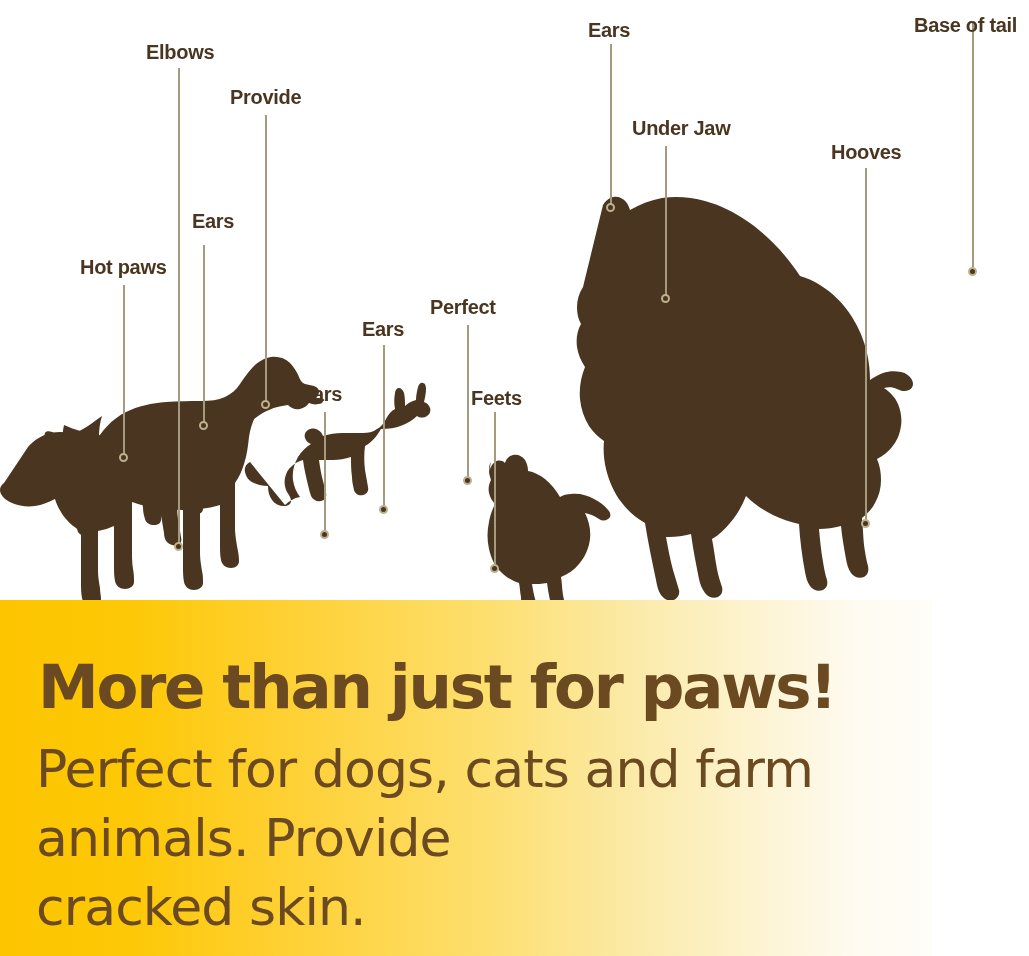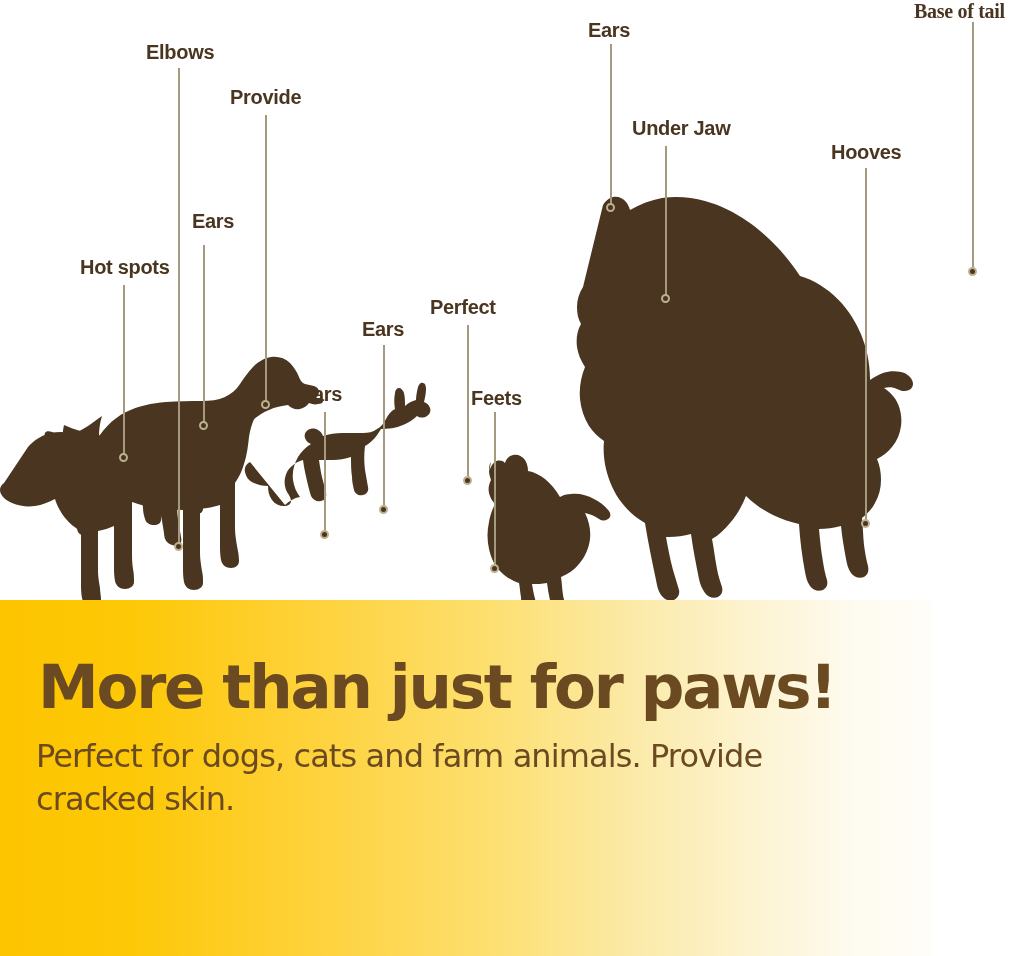--- a/index.html
+++ b/index.html
@@ -63,21 +63,21 @@
     font-size:61px;
     letter-spacing:-2.2px;
     line-height:1;
     white-space:nowrap;
   }
   #subcopy{
     position:absolute;left:36px;top:135px;width:960px;
     color:#6b4a22;
     font-family:"DejaVu Sans", sans-serif;
     font-weight:400;
-    font-size:32px;
+    font-size:52px;
     letter-spacing:-0.9px;
     line-height:1.33;
   }
   #subcopy .ln{display:block;}
 </style>
 </head>
 <body>
 
 <div id="page">
 
@@ -430,32 +430,32 @@
     <div class="anchor" style="left:261px;top:400px;"></div>
     <div class="anchor" style="left:320px;top:530px;"></div>
     <div class="anchor" style="left:379px;top:505px;"></div>
     <div class="anchor" style="left:463px;top:476px;"></div>
     <div class="anchor" style="left:490px;top:564px;"></div>
     <div class="anchor" style="left:606px;top:203px;"></div>
     <div class="anchor" style="left:661px;top:294px;"></div>
     <div class="anchor" style="left:861px;top:519px;"></div>
     <div class="anchor" style="left:968px;top:267px;"></div>
 
-    <div class="callout" style="left:80px;top:257px;">Hot spots</div>
+    <div class="callout" style="left:80px;top:257px;">Hot paws</div>
     <div class="callout" style="left:146px;top:42px;text-align:center;">Elbows</div>
     <div class="callout" style="left:192px;top:211px;">Ears</div>
     <div class="callout" style="left:230px;top:87px;">Provide</div>
     <div class="callout" style="left:300px;top:384px;">Ears</div>
     <div class="callout" style="left:362px;top:319px;">Ears</div>
     <div class="callout" style="left:430px;top:297px;">Perfect</div>
     <div class="callout" style="left:471px;top:388px;text-align:center;">Feets</div>
     <div class="callout" style="left:588px;top:20px;">Ears</div>
     <div class="callout" style="left:632px;top:118px;">Under Jaw</div>
     <div class="callout" style="left:831px;top:142px;">Hooves</div>
-    <div class="callout" style="left:914px;top:1px;font-family:Liberation Serif, serif;">Base of tail</div>
+    <div class="callout" style="left:914px;top:15px;">Base of tail</div>
 
   </div>
 
   <div id="banner">
     <div id="headline">More than just for paws!</div>
     <div id="subcopy">
       <span class="ln">Perfect for dogs, cats and farm animals. Provide</span>
       <span class="ln">cracked skin.</span>
     </div>
   </div>

